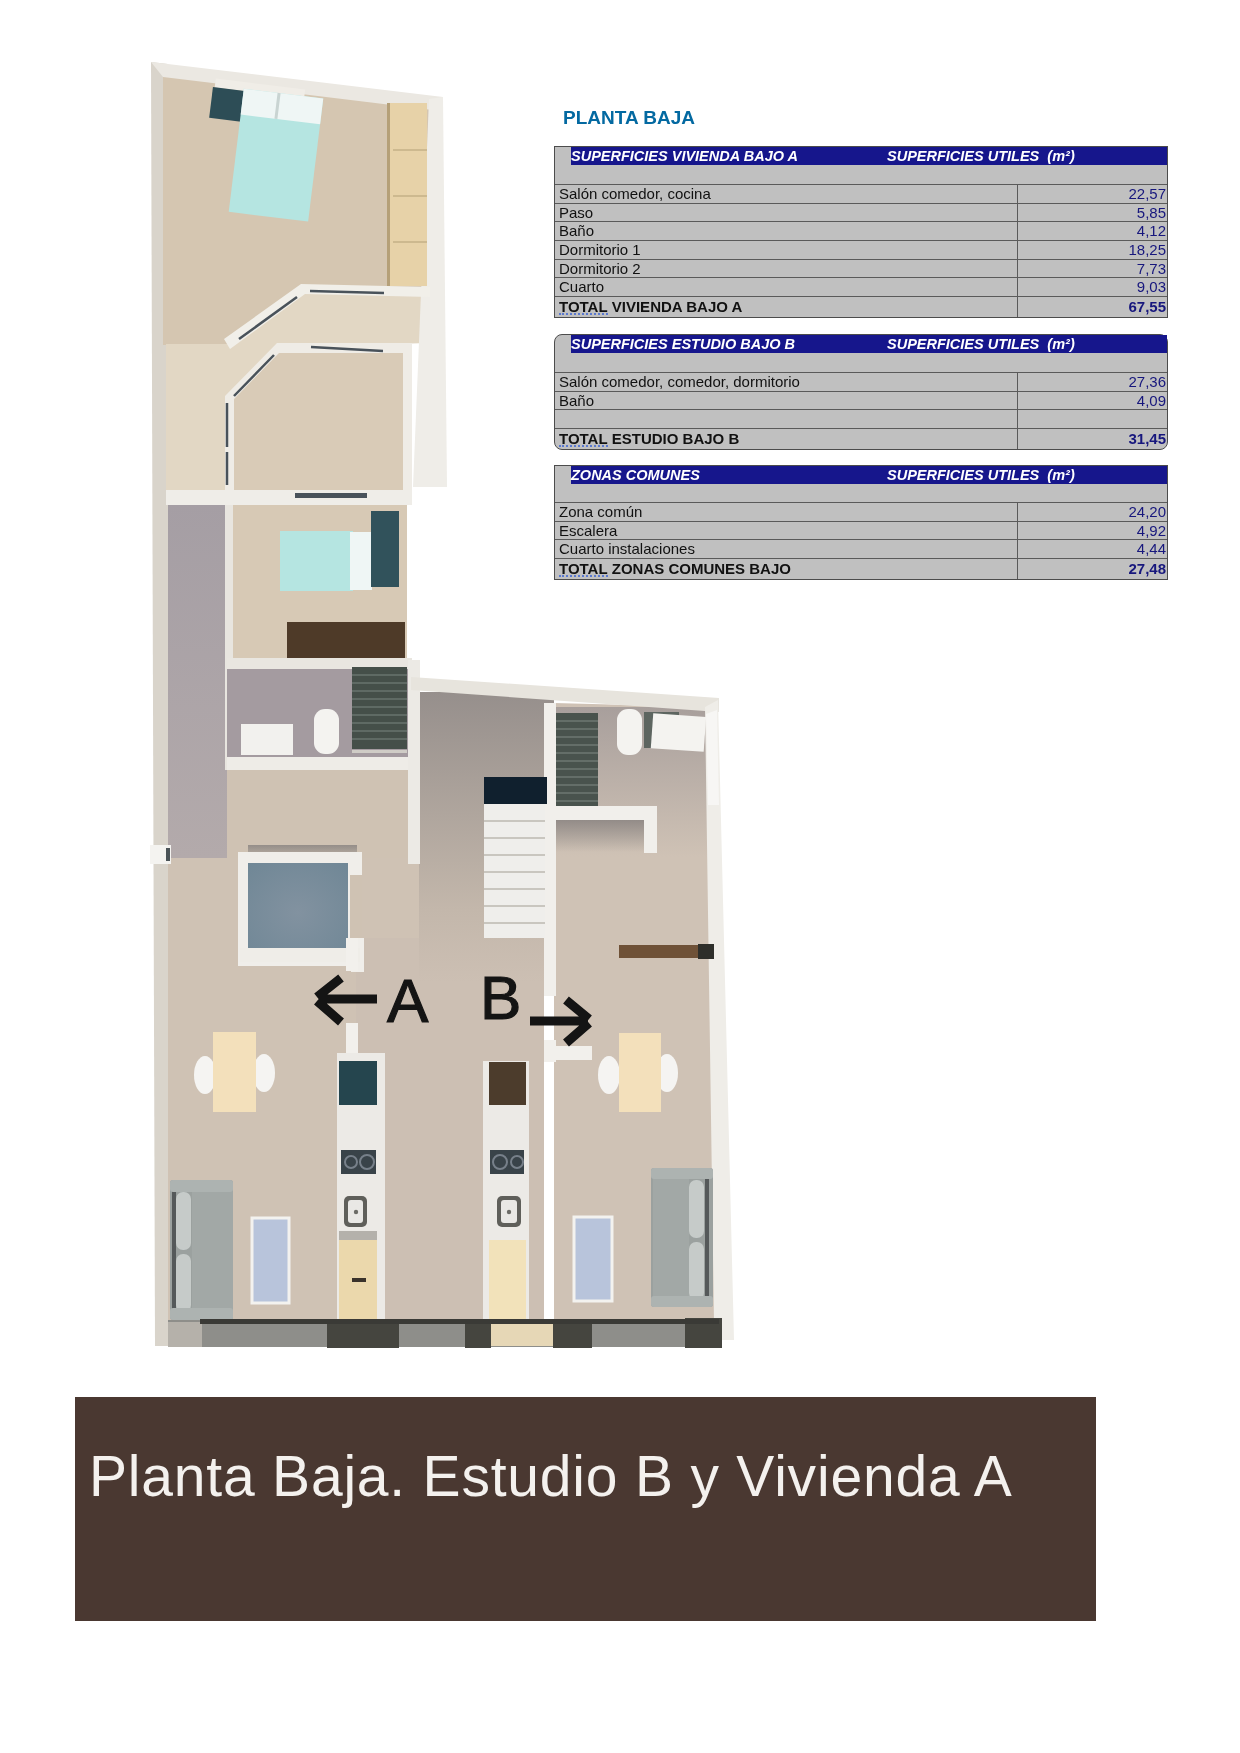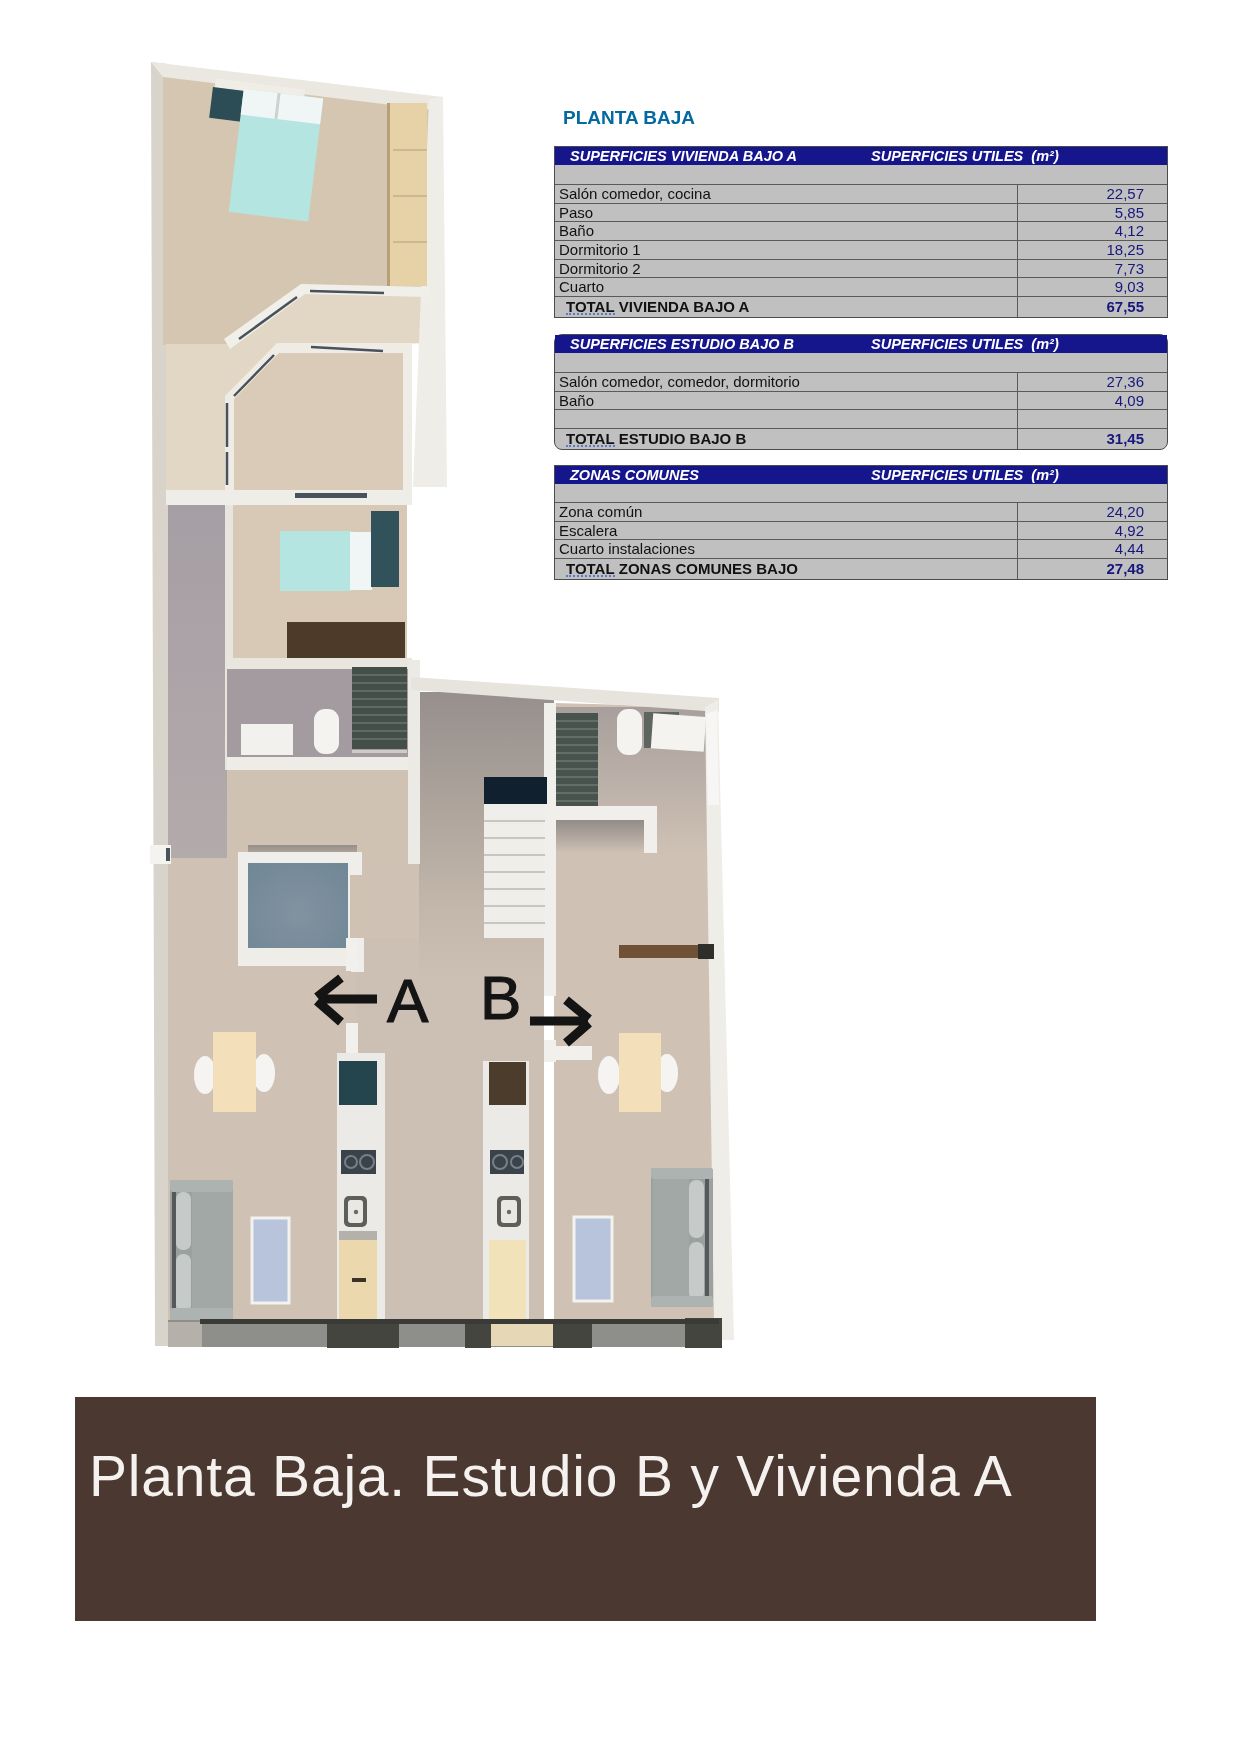--- a/index.html
+++ b/index.html
@@ -2,31 +2,31 @@
 <html><head>
 <meta charset="utf-8">
 <style>
   html,body{margin:0;padding:0;background:#ffffff;}
   #page{position:relative;width:1240px;height:1753px;background:#ffffff;overflow:hidden;
         font-family:"Liberation Sans", sans-serif;}
   #plan{position:absolute;left:0;top:0;}
   .h1{position:absolute;left:563px;top:107px;font-size:19px;font-weight:bold;color:#0369a1;letter-spacing:0px;}
   .tbl{position:absolute;left:554px;width:614px;border:1px solid #4c4c4c;box-sizing:border-box;background:#c0c0c0;}
   .thead{position:relative;height:18px;background:#16168c;color:#ffffff;font-style:italic;font-weight:bold;
-         font-size:14.5px;line-height:18px;padding-left:15px;box-sizing:border-box;}
+         font-size:14.5px;line-height:18px;padding-left:0;box-sizing:border-box;margin-left:16px;}
   .thead .r{position:absolute;left:316px;top:0;}
   .row{position:relative;height:18.7px;border-top:1px solid #5a5a5a;box-sizing:border-box;
        font-size:15px;line-height:18px;color:#111;}
   .row .lab{position:absolute;left:4px;top:0;white-space:nowrap;}
   .row .val{position:absolute;right:0;top:0;width:150px;height:100%;border-left:1px solid #5a5a5a;
-            text-align:right;padding-right:23px;box-sizing:border-box;color:#17177d;}
+            text-align:right;padding-right:1px;box-sizing:border-box;color:#17177d;}
   .row.empty{border-top:none;height:19px;}
   .row.tot{height:20.6px;font-weight:bold;line-height:20px;}
   .row.tot .val{font-weight:bold;}
-  .tot .ul{display:inline-block;height:16px;line-height:20px;border-bottom:2px dotted #5b79cf;margin-left:7px;}
+  .tot .ul{display:inline-block;height:16px;line-height:20px;border-bottom:2px dotted #5b79cf;}
   #banner{position:absolute;left:75px;top:1397px;width:1021px;height:224px;background:#4a3831;}
   #banner div{position:absolute;left:14px;top:40px;color:#f4f1ee;font-size:57px;letter-spacing:0.8px;margin-top:6px;}
 </style>
 </head>
 <body>
 <div id="page">
 
 <svg id="plan" width="1240" height="1753" viewBox="0 0 1240 1753">
 <defs>
   <linearGradient id="gStair" x1="0" y1="0" x2="0" y2="1">

